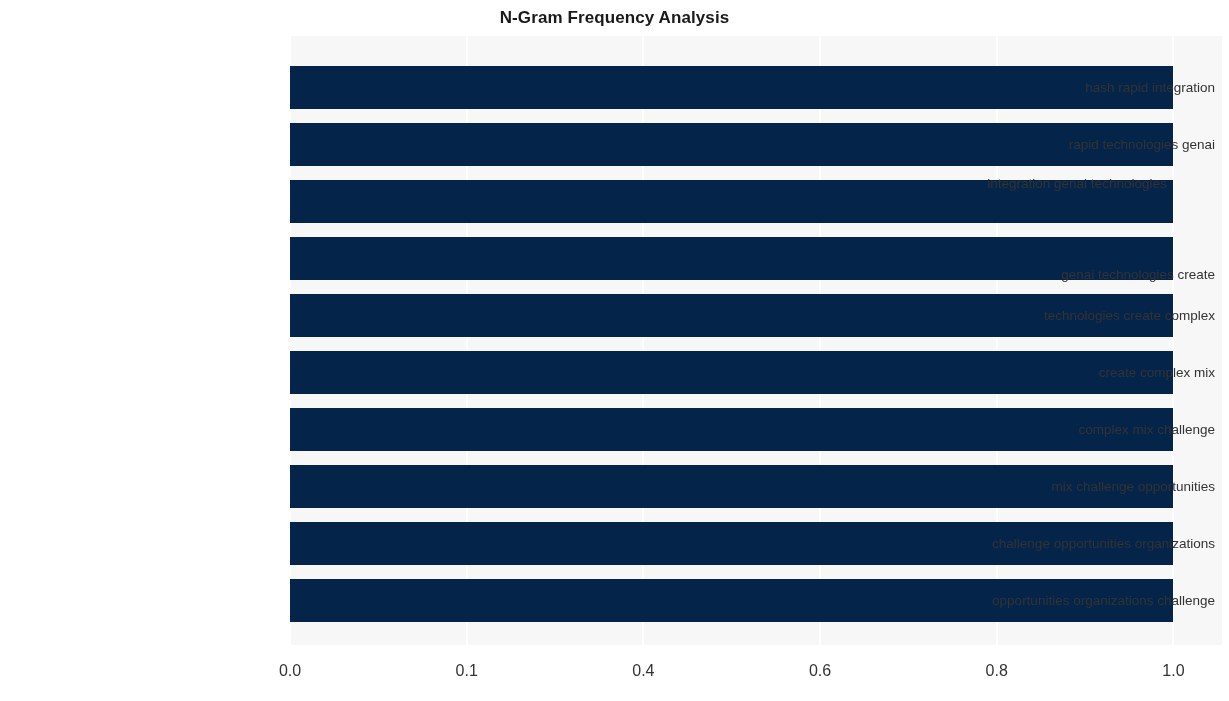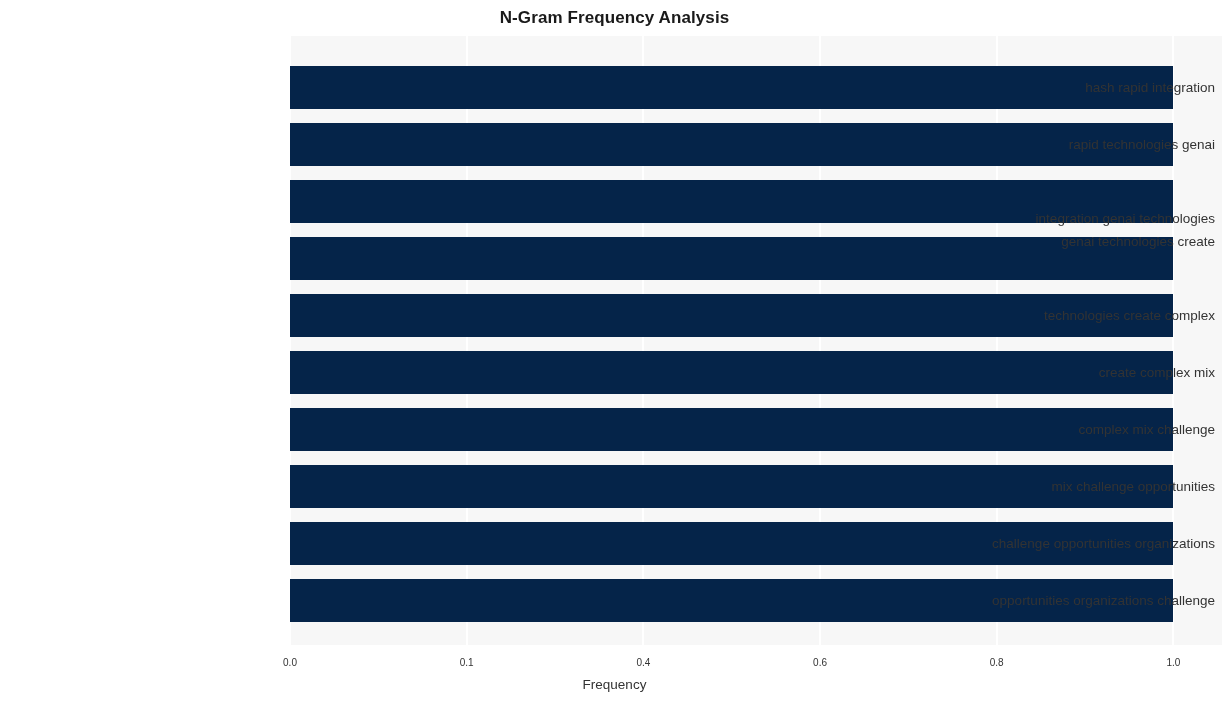--- a/index.html
+++ b/index.html
@@ -89,25 +89,25 @@
   
   #xticks {
     position: absolute;
     left: 0;
     top: 650px;
     width: 1229px;
     height: 20px;
   }
   .xtick {
     position: absolute;
-    top: 5px;
+    top: 13px;
     width: 80px;
     margin-left: -40px;
     text-align: center;
-    font-size: 10px;
+    font-size: 16px;
     color: #333333;
     line-height: 16px;
   }
 
   #xlabel {
     position: absolute;
     left: 0;
     top: 676px;
     width: 1229px;
     text-align: center;
@@ -158,34 +158,33 @@
         <div class="bar" title="challenge opportunities organizations: 1" style="width: 883.412px; background: rgb(5, 36, 73); height: 43px;"></div>
       </div>
       <div class="bar-row" style="top: 536px;">
         <div class="bar" title="opportunities organizations potential: 1" style="width: 883.412px; background: rgb(5, 36, 73); height: 43px;"></div>
       </div>
     </div>
 
   <div id="ytick-layer">
       <div class="ytick" style="top: 79.5px;">hash rapid integration</div>
       <div class="ytick" style="top: 136.5px;">rapid technologies genai</div>
-      <div class="ytick" style="top: 211px;">integration genai technologies</div>
-      <div class="ytick" style="top: 234px;">genai technologies create</div>
+      <div class="ytick" style="top: 176px; text-align: center;">integration genai technologies</div>
+      <div class="ytick" style="top: 267px;">genai technologies create</div>
       <div class="ytick" style="top: 307.5px;">technologies create complex</div>
       <div class="ytick" style="top: 364.5px;">create complex mix</div>
       <div class="ytick" style="top: 421.5px;">complex mix challenge</div>
       <div class="ytick" style="top: 478.5px;">mix challenge opportunities</div>
       <div class="ytick" style="top: 535.5px;">challenge opportunities organizations</div>
       <div class="ytick" style="top: 592.5px;">opportunities organizations challenge</div>
     </div>
 
   <div id="xticks">
       <div class="xtick" style="left: 290px;">0.0</div>
       <div class="xtick" style="left: 466.682px;">0.1</div>
       <div class="xtick" style="left: 643.365px;">0.4</div>
       <div class="xtick" style="left: 820.047px;">0.6</div>
       <div class="xtick" style="left: 996.73px;">0.8</div>
       <div class="xtick" style="left: 1173.41px;">1.0</div>
     </div>
 
-  <div id="xlabel">Frequency</div>
 
 </div>
 
 </body></html>

